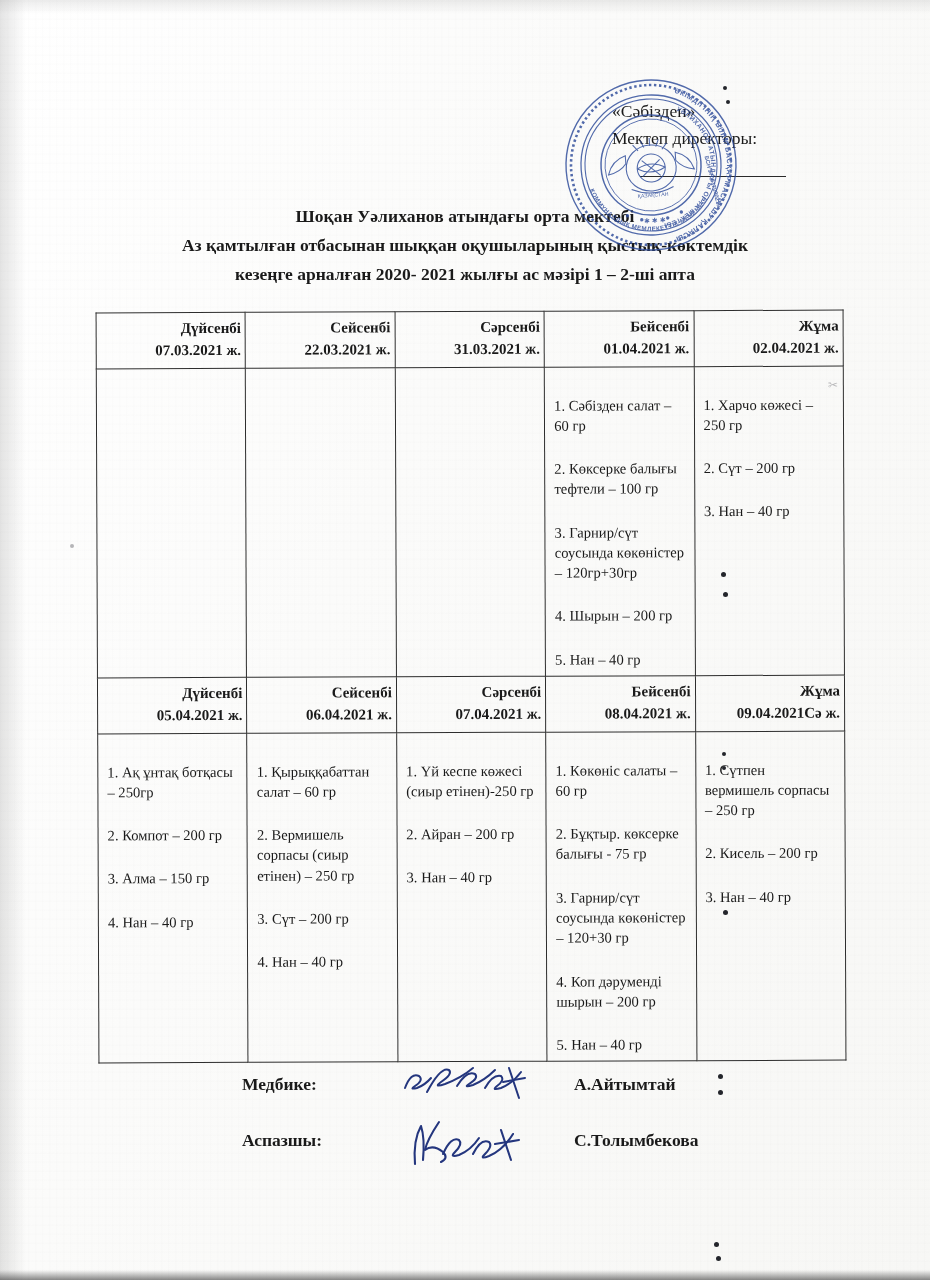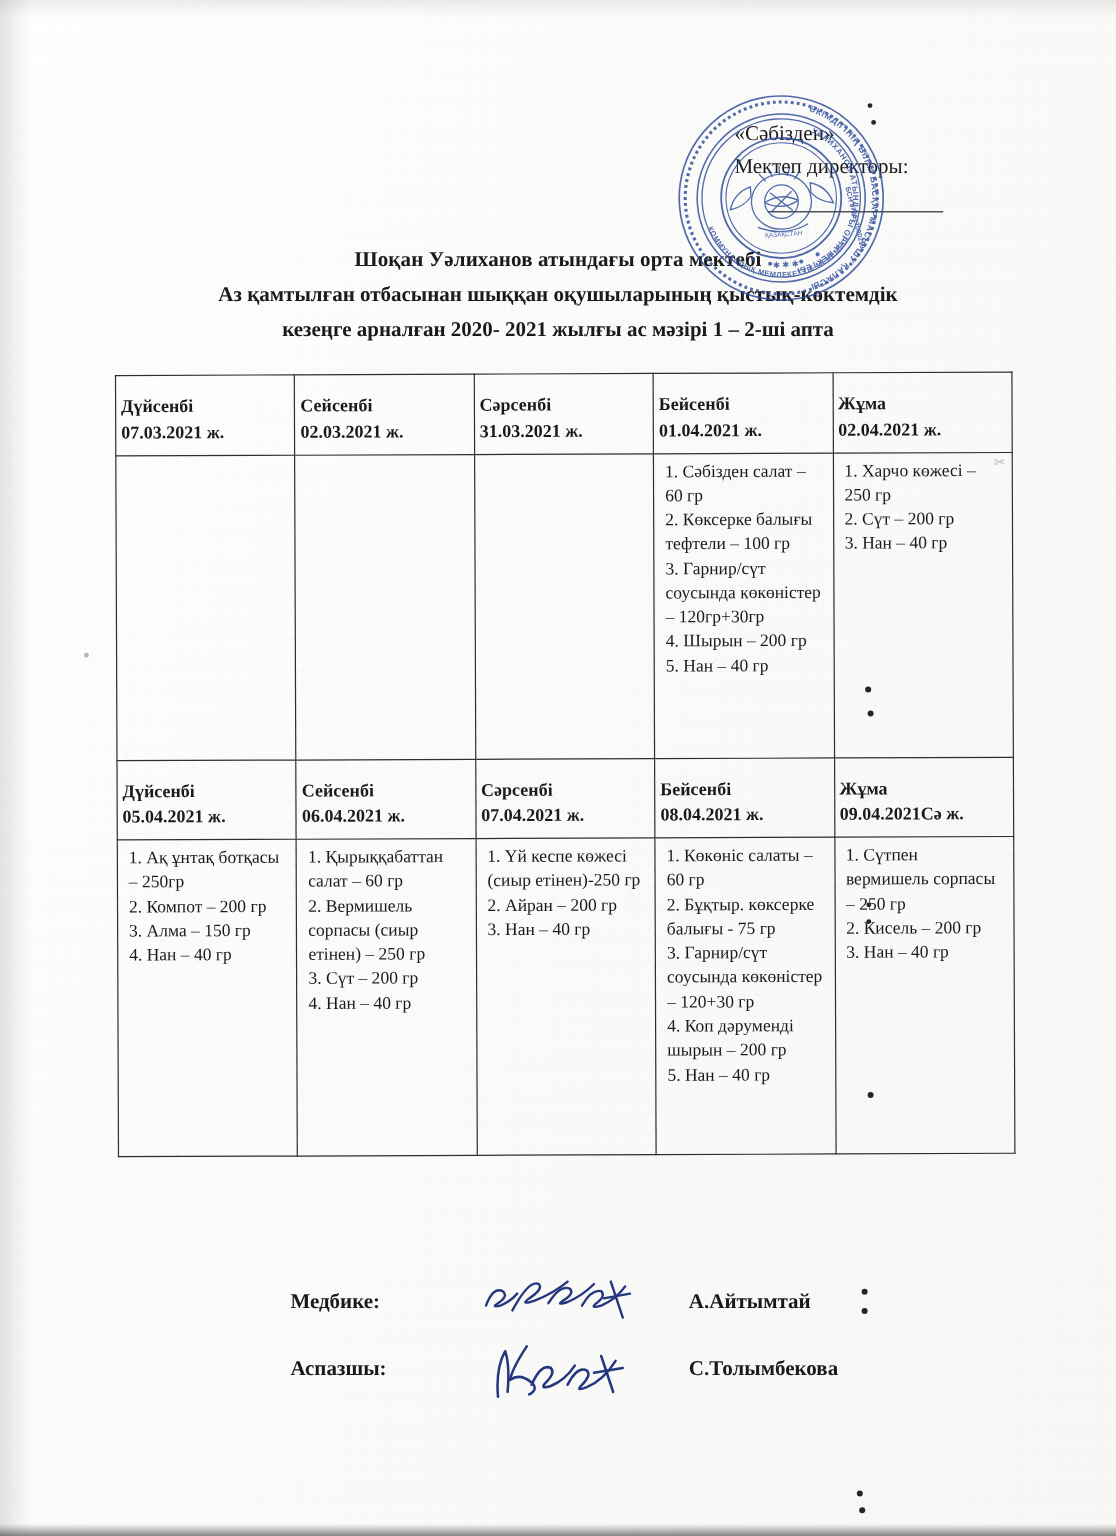--- a/index.html
+++ b/index.html
@@ -113,30 +113,30 @@
   }
   .menu-table td, .menu-table th {
     border: 1.3px solid #2e2e2e;
     vertical-align: top;
     padding: 5px 7px 6px 9px;
     font-size: 14.6px;
     line-height: 1.39;
     font-weight: normal;
   }
   .menu-table th {
-    text-align: left;
+    text-align: right;
     font-weight: bold;
     font-size: 15px;
     line-height: 1.45;
-    padding: 16px 4px 6px 4px;
+    padding: 5px 4px 6px 4px;
     white-space: nowrap;
   }
   .menu-table th .day { display: block; }
   .menu-table th .date { display: block; }
-  .menu-table td .item { display: block; }
+  .menu-table td .item { display: block; margin-top: 23px; }
   .row-week1 td { height: 242px; }
   .row-week2 td { height: 252px; }
 
   
   .sign-block {
     position: absolute;
     left: 196px;
     top: 1068px;
     width: 620px;
     z-index: 5;
@@ -261,21 +261,21 @@
 <table class="menu-table">
   <tbody>
 
     <tr>
       <th>
         <span class="day">Дүйсенбі</span>
         <span class="date">07.03.2021 ж.</span>
       </th>
       <th>
         <span class="day">Сейсенбі</span>
-        <span class="date">02.03.2021 ж.</span>
+        <span class="date">22.03.2021 ж.</span>
       </th>
       <th>
         <span class="day">Сәрсенбі</span>
         <span class="date">31.03.2021 ж.</span>
       </th>
       <th>
         <span class="day">Бейсенбі</span>
         <span class="date">01.04.2021 ж.</span>
       </th>
       <th>

